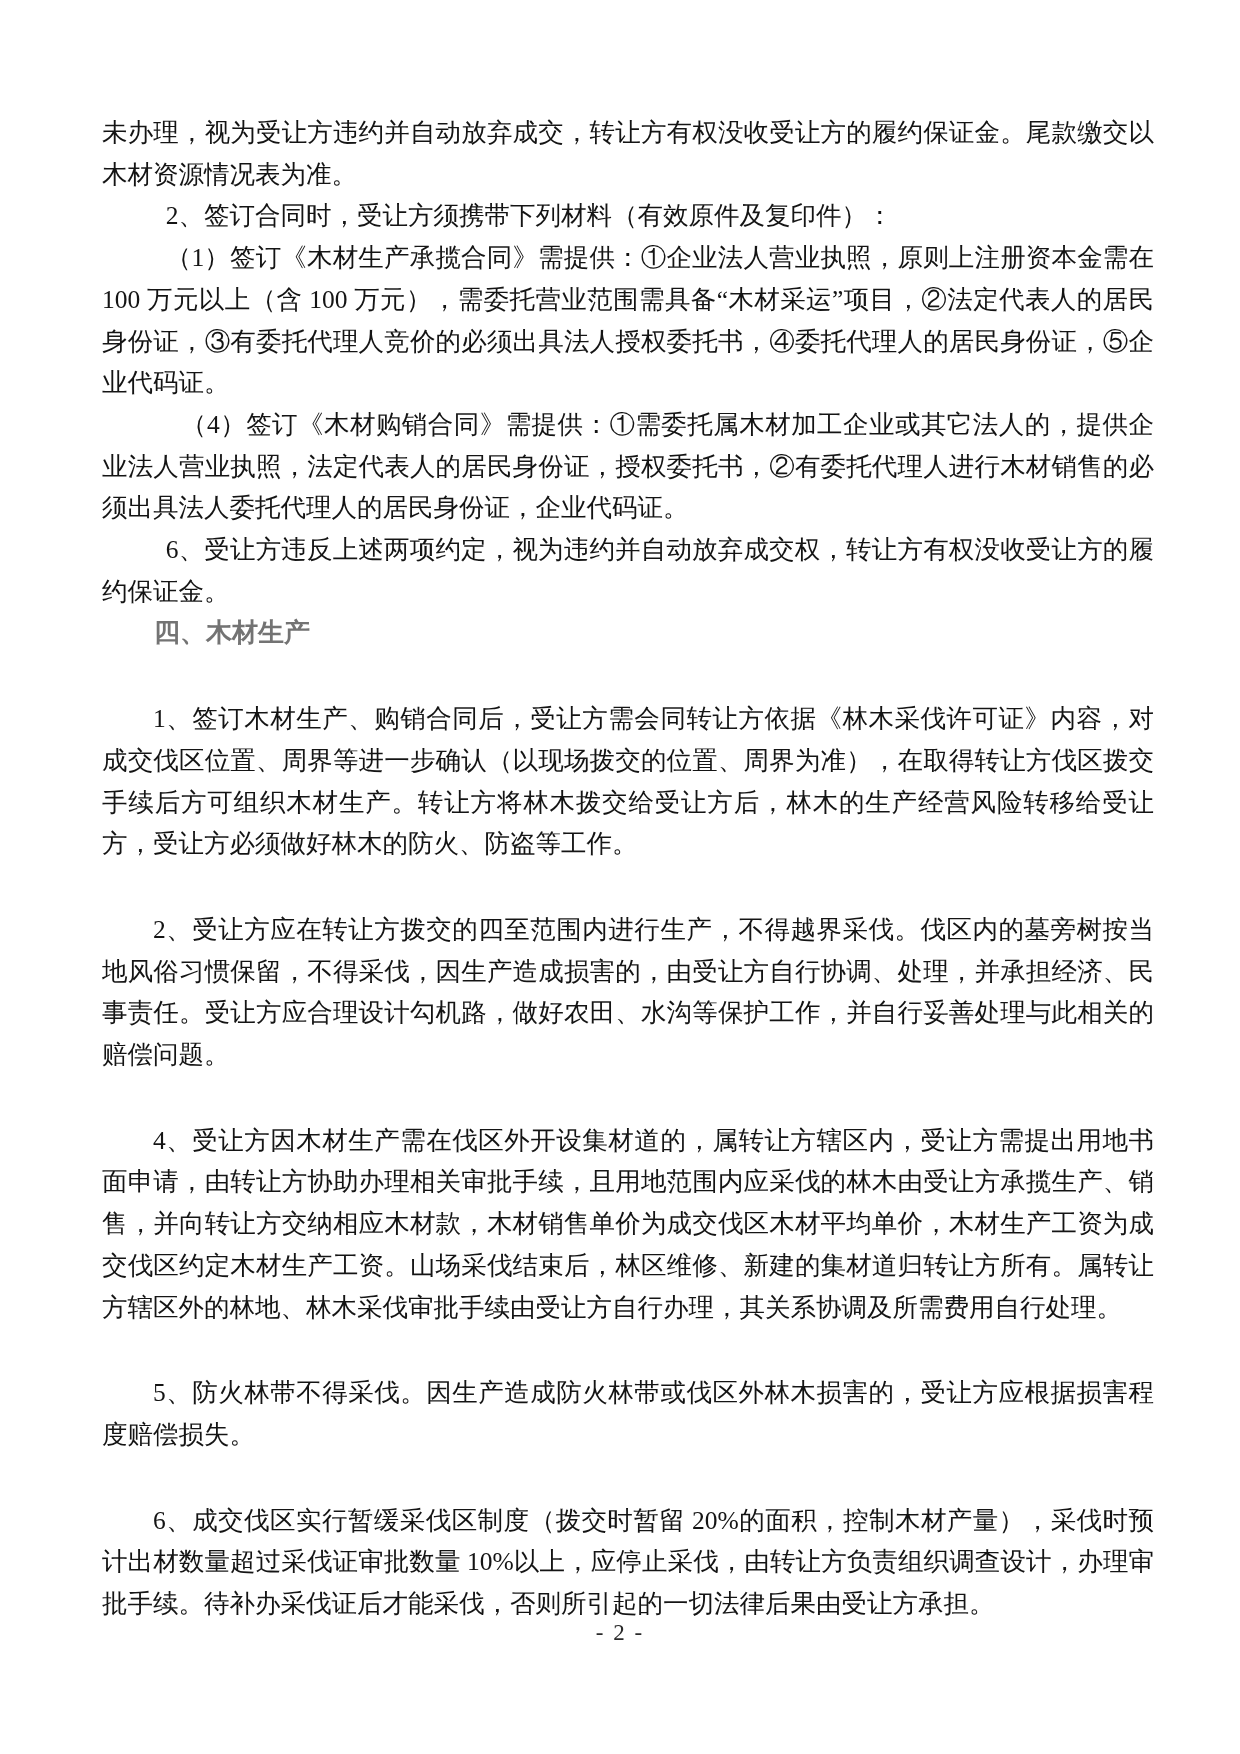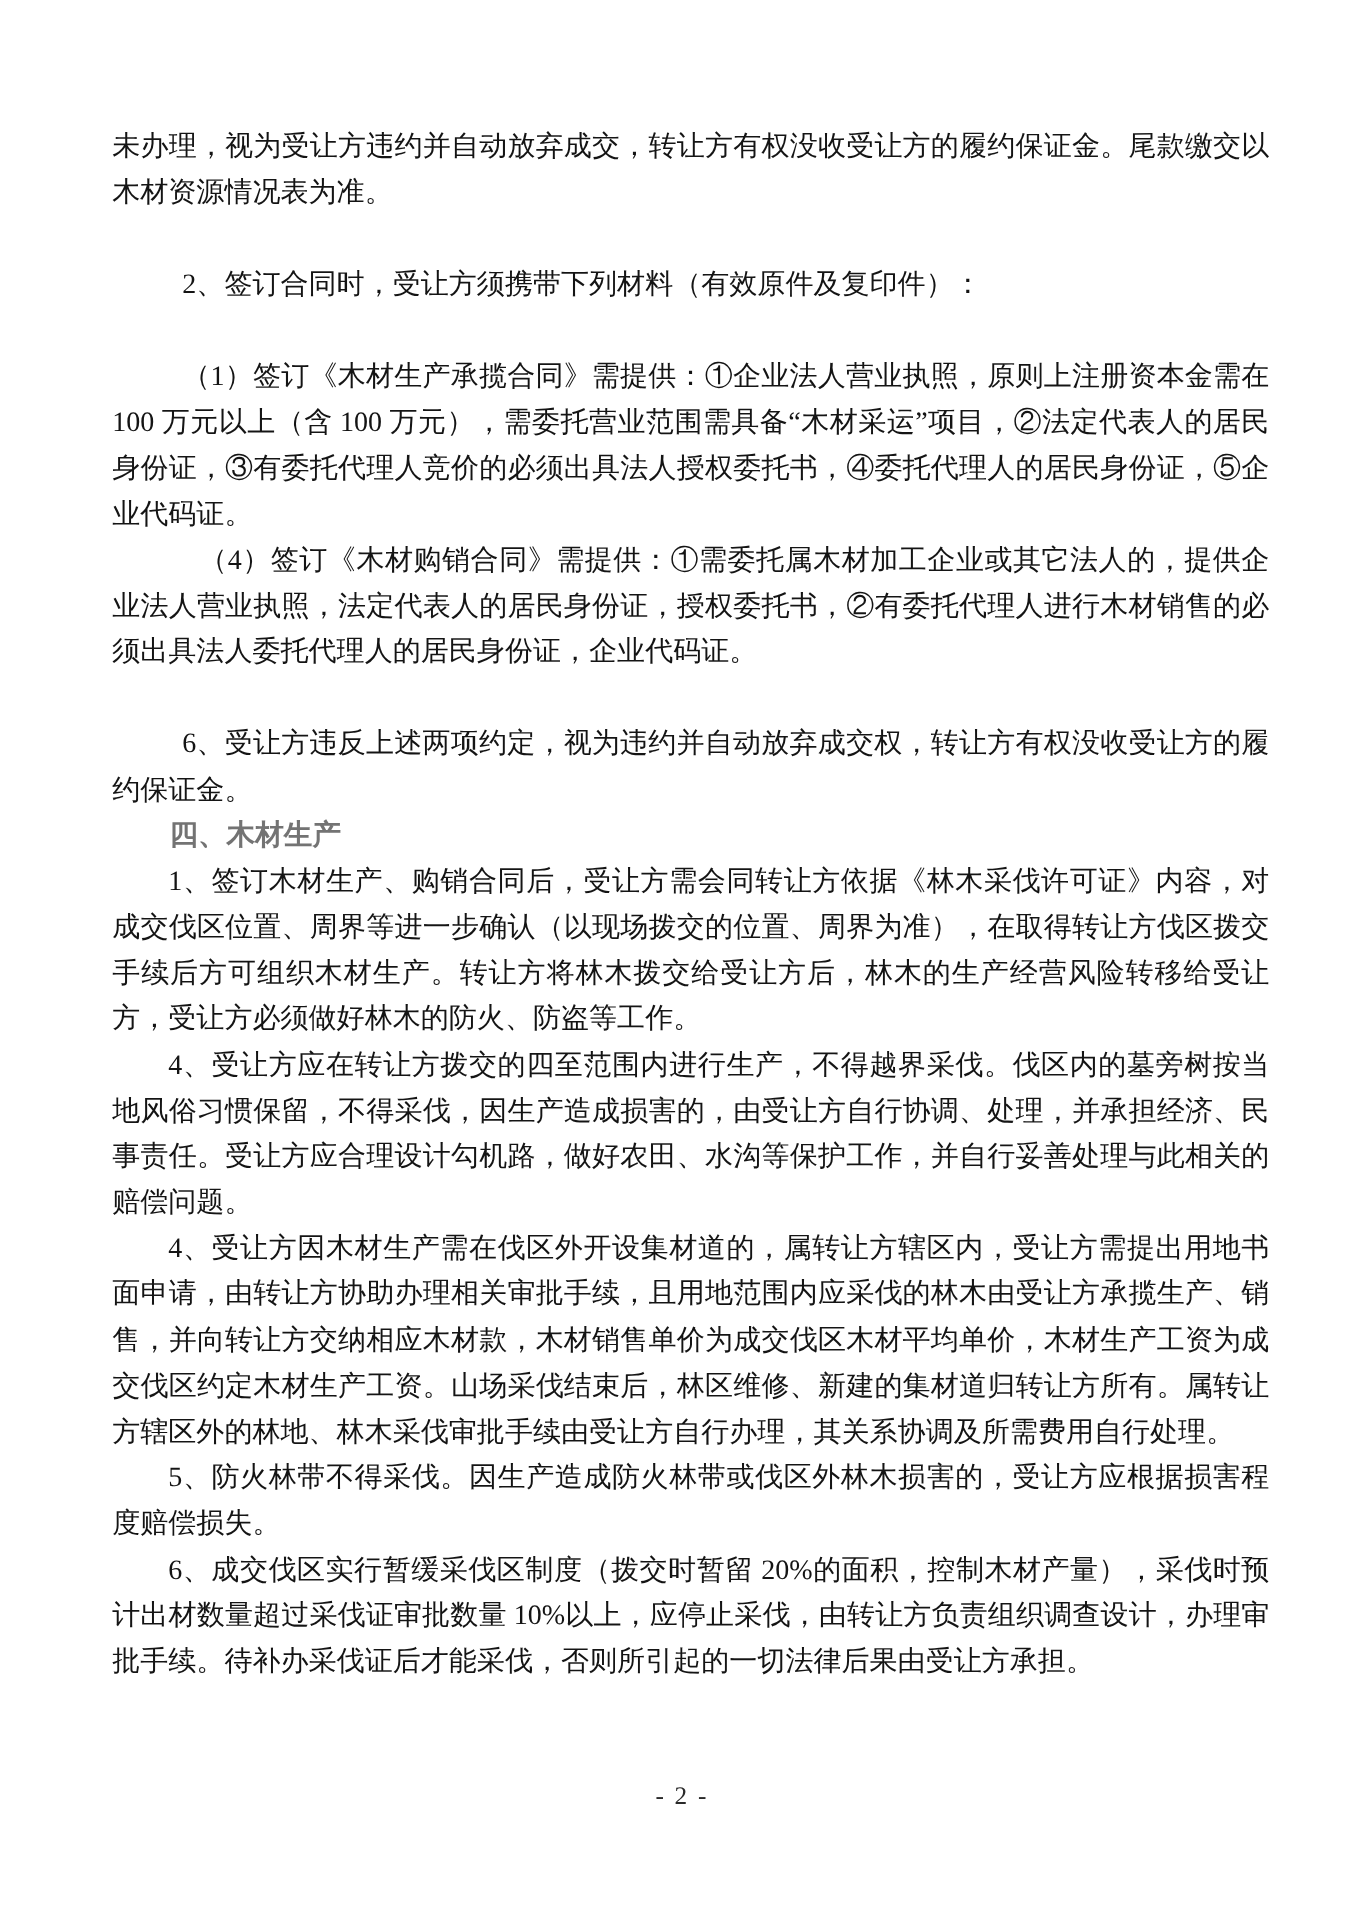--- a/index.html
+++ b/index.html
@@ -23,22 +23,22 @@
     top: 112px;
     width: 1052px;
   }
   .para {
     font-size: 25.5px;
     line-height: 41.7px;
     text-align: justify;
     margin: 0;
     word-break: break-all;
   }
-  .ind-a { text-indent: 2em; }
-  .ind-b { text-indent: 2.5em; margin-top: 42px; }
+  .ind-a { text-indent: 2em; margin-top: 44px; }
+  .ind-b { text-indent: 2.5em; }
   .ind-c { text-indent: 3.1em; }
   .heading {
     font-family: "Liberation Sans", "DejaVu Sans", sans-serif;
     font-weight: bold;
     font-size: 26px;
     line-height: 41.7px;
     text-indent: 2em;
     margin: 0;
     color: #737373;
   }
@@ -59,19 +59,19 @@
 
 <div class="page">
   <div class="content">
     <p class="para">未办理，视为受让方违约并自动放弃成交，转让方有权没收受让方的履约保证金。尾款缴交以木材资源情况表为准。</p>
     <p class="para ind-b">2、签订合同时，受让方须携带下列材料（有效原件及复印件）：</p>
     <p class="para ind-b">（1）签订《木材生产承揽合同》需提供：①企业法人营业执照，原则上注册资本金需在 100 万元以上（含 100 万元），需委托营业范围需具备“木材采运”项目，②法定代表人的居民身份证，③有委托代理人竞价的必须出具法人授权委托书，④委托代理人的居民身份证，⑤企业代码证。</p>
     <p class="para ind-c">（4）签订《木材购销合同》需提供：①需委托属木材加工企业或其它法人的，提供企业法人营业执照，法定代表人的居民身份证，授权委托书，②有委托代理人进行木材销售的必须出具法人委托代理人的居民身份证，企业代码证。</p>
     <p class="para ind-b">6、受让方违反上述两项约定，视为违约并自动放弃成交权，转让方有权没收受让方的履约保证金。</p>
     <h2 class="heading">四、木材生产</h2>
     <p class="para ind-a">1、签订木材生产、购销合同后，受让方需会同转让方依据《林木采伐许可证》内容，对成交伐区位置、周界等进一步确认（以现场拨交的位置、周界为准），在取得转让方伐区拨交手续后方可组织木材生产。转让方将林木拨交给受让方后，林木的生产经营风险转移给受让方，受让方必须做好林木的防火、防盗等工作。</p>
-    <p class="para ind-a">4、受让方应在转让方拨交的四至范围内进行生产，不得越界采伐。伐区内的墓旁树按当地风俗习惯保留，不得采伐，因生产造成损害的，由受让方自行协调、处理，并承担经济、民事责任。受让方应合理设计勾机路，做好农田、水沟等保护工作，并自行妥善处理与此相关的赔偿问题。</p>
+    <p class="para ind-a">2、受让方应在转让方拨交的四至范围内进行生产，不得越界采伐。伐区内的墓旁树按当地风俗习惯保留，不得采伐，因生产造成损害的，由受让方自行协调、处理，并承担经济、民事责任。受让方应合理设计勾机路，做好农田、水沟等保护工作，并自行妥善处理与此相关的赔偿问题。</p>
     <p class="para ind-a">4、受让方因木材生产需在伐区外开设集材道的，属转让方辖区内，受让方需提出用地书面申请，由转让方协助办理相关审批手续，且用地范围内应采伐的林木由受让方承揽生产、销售，并向转让方交纳相应木材款，木材销售单价为成交伐区木材平均单价，木材生产工资为成交伐区约定木材生产工资。山场采伐结束后，林区维修、新建的集材道归转让方所有。属转让方辖区外的林地、林木采伐审批手续由受让方自行办理，其关系协调及所需费用自行处理。</p>
     <p class="para ind-a">5、防火林带不得采伐。因生产造成防火林带或伐区外林木损害的，受让方应根据损害程度赔偿损失。</p>
     <p class="para ind-a">6、成交伐区实行暂缓采伐区制度（拨交时暂留 20%的面积，控制木材产量），采伐时预计出材数量超过采伐证审批数量 10%以上，应停止采伐，由转让方负责组织调查设计，办理审批手续。待补办采伐证后才能采伐，否则所引起的一切法律后果由受让方承担。</p>
   </div>
   <div class="footer">- 2 -</div>
 </div>
 
 </body></html>

